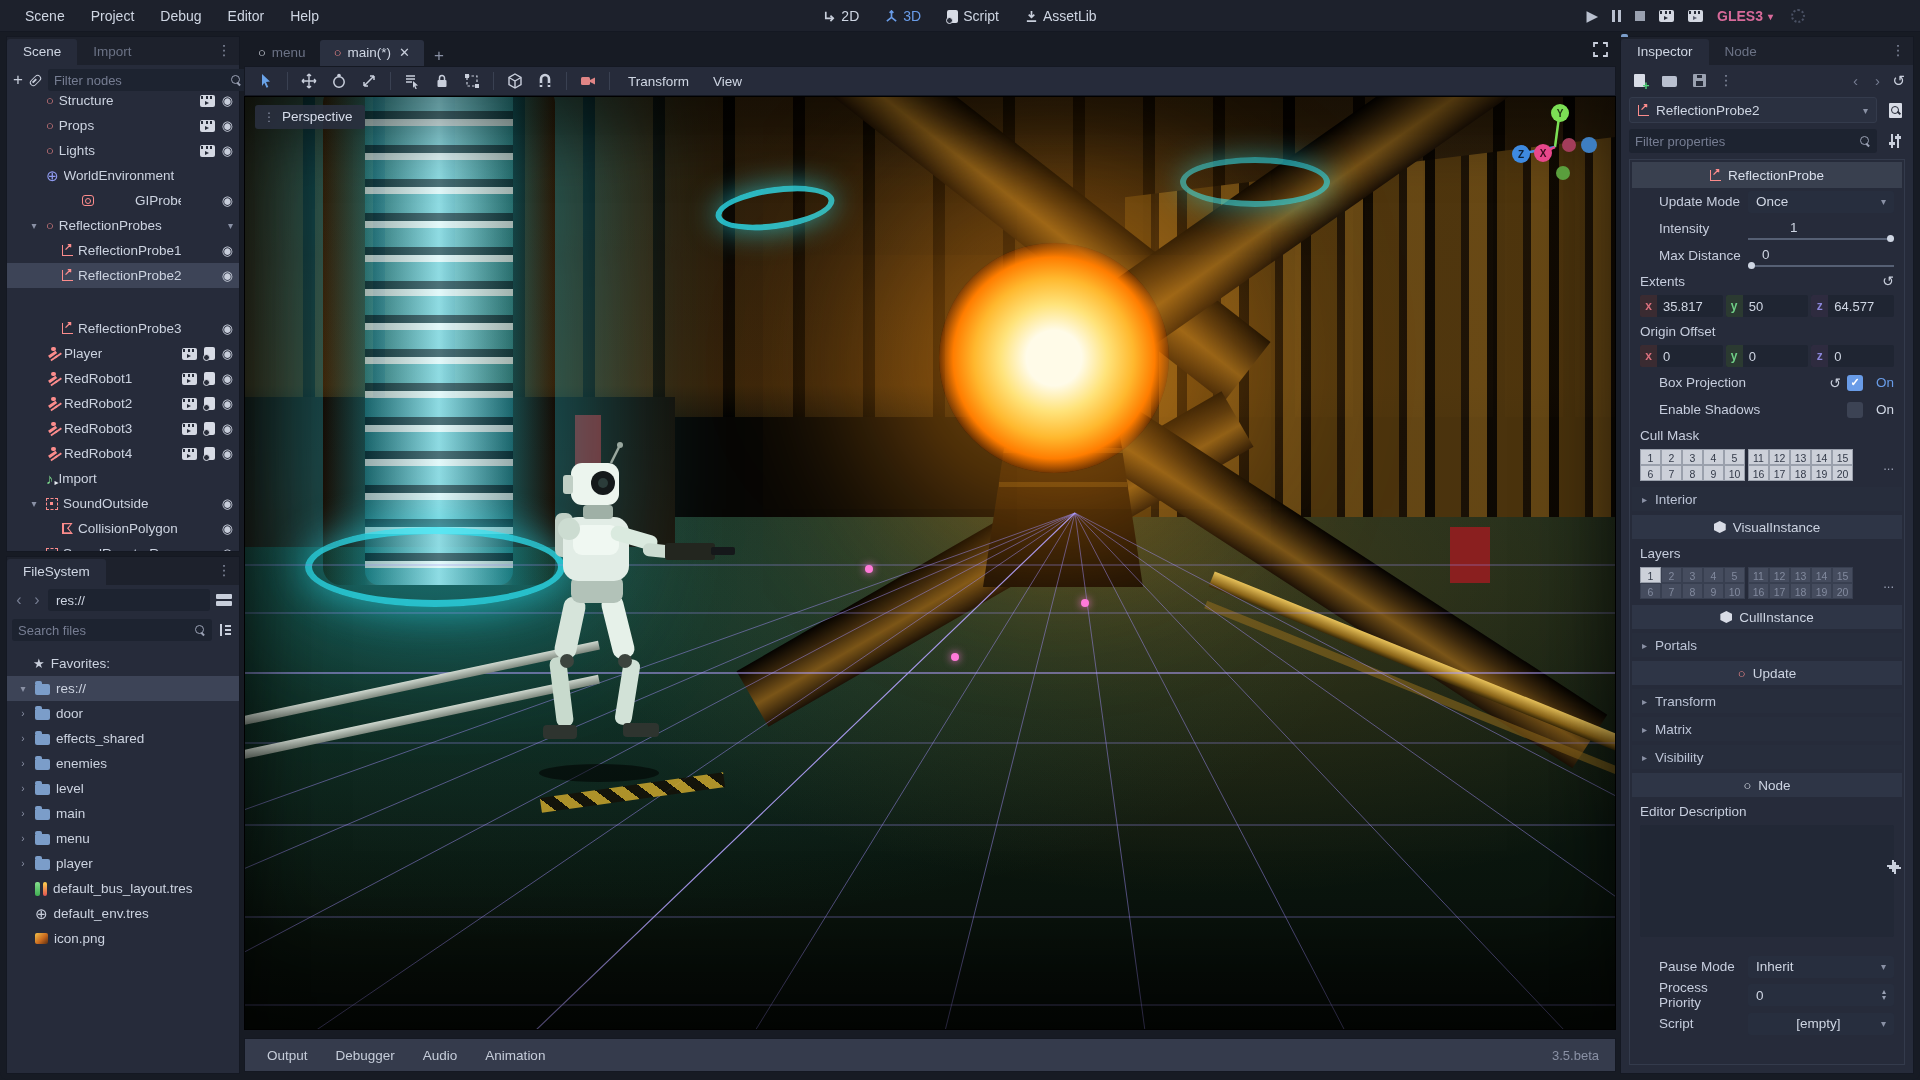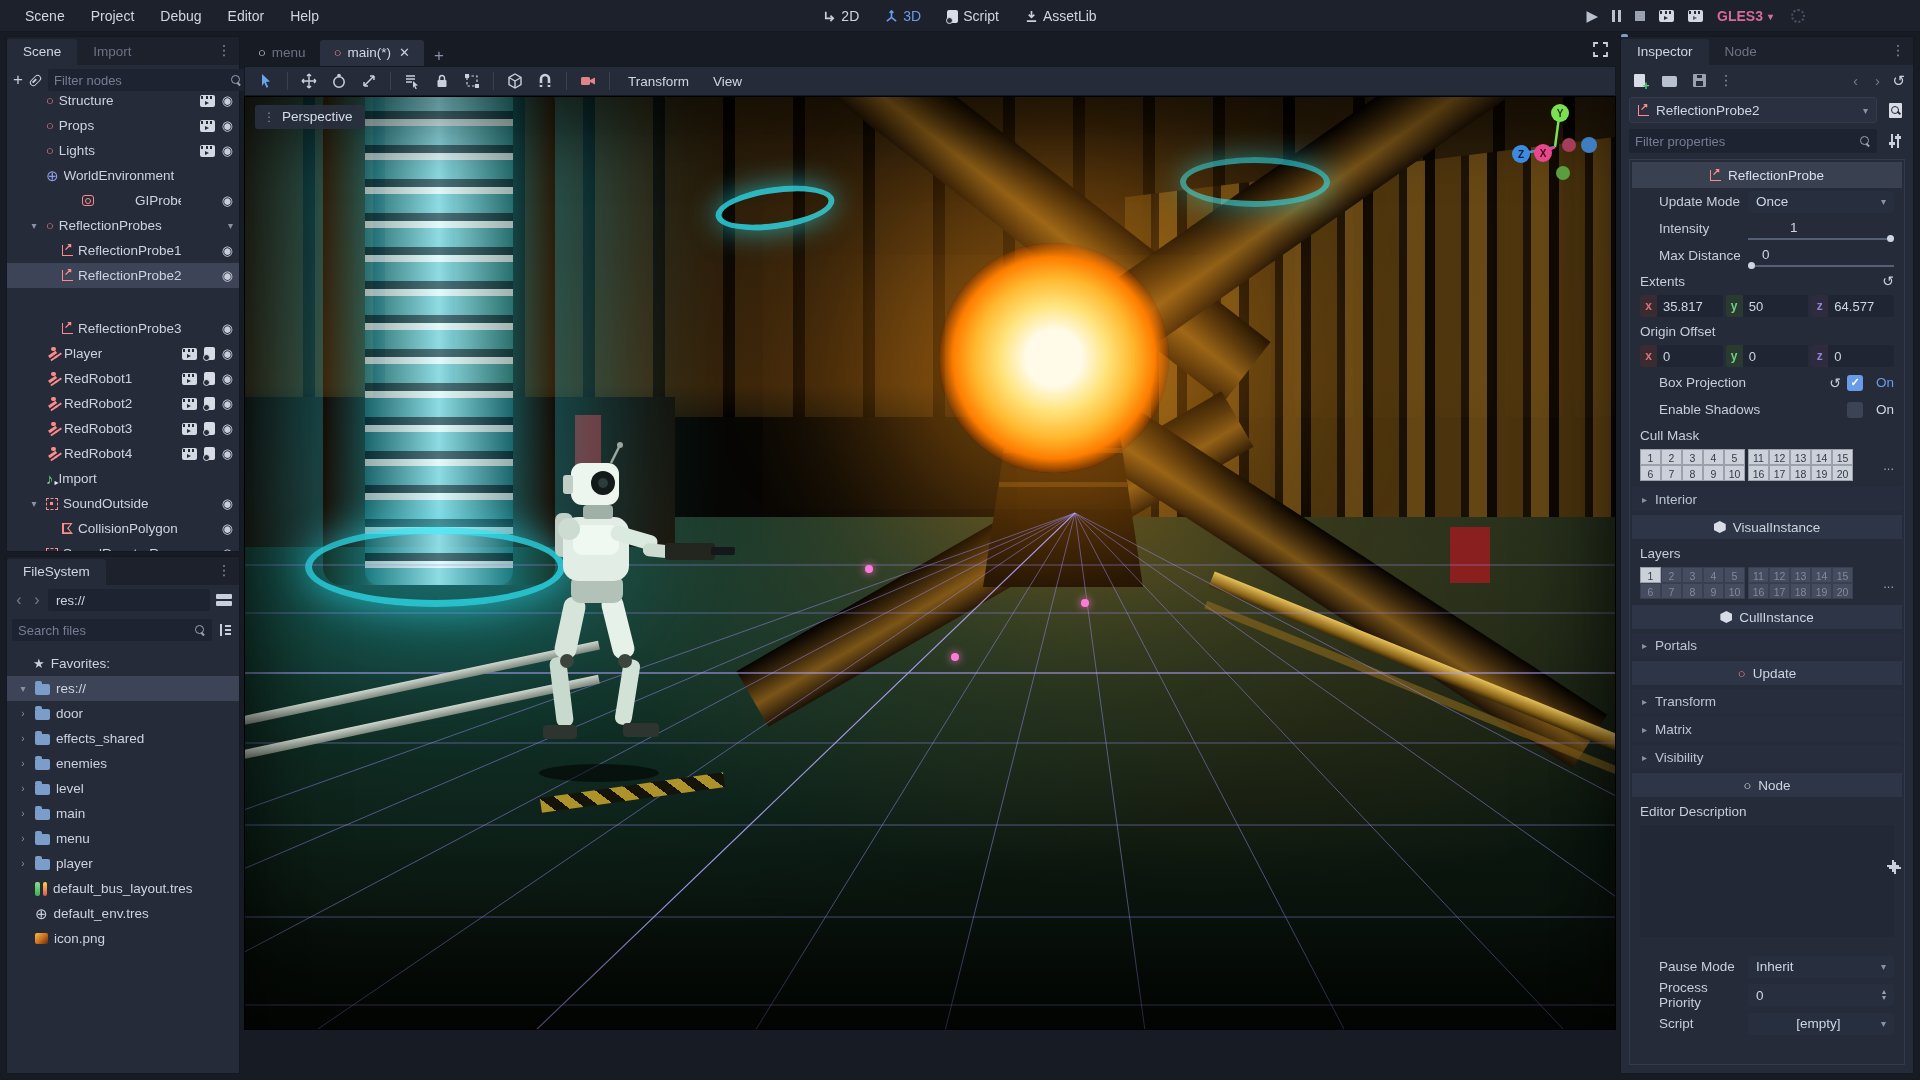--- a/index.html
+++ b/index.html
@@ -732,20 +732,27 @@
       <circle cx="14" cy="53" r="9" fill="#3e8ae0"></circle>
         <text x="14" y="57" font-size="10" font-weight="bold" text-anchor="middle" fill="#0c2038" font-family="Liberation Sans, sans-serif">Z</text>
       <circle cx="36" cy="52" r="9" fill="#e8478b"></circle>
         <text x="36" y="56" font-size="10" font-weight="bold" text-anchor="middle" fill="#3a0a1c" font-family="Liberation Sans, sans-serif">X</text>
       <circle cx="62" cy="44" r="7" fill="#a33d5a"></circle>
       <circle cx="82" cy="44" r="8" fill="#3e7ec0"></circle>
       <circle cx="56" cy="72" r="7" fill="#5a9e3d"></circle>
     </svg>
   </div>
 
+  <div id="bottombar">
+    <span class="bbtn">Output</span>
+    <span class="bbtn">Debugger</span>
+    <span class="bbtn">Audio</span>
+    <span class="bbtn">Animation</span>
+    <span class="bver">3.5.beta</span>
+  </div>
 
   <div class="dock" id="insp-dock">
     <div class="tabrow">
       <span class="tab active">Inspector</span>
       <span class="tab">Node</span>
       <span class="dots-v">⋮</span>
     </div>
     <div class="insp-toolbar">
       <span class="tbtn">
           <span class="i-page add"></span>

